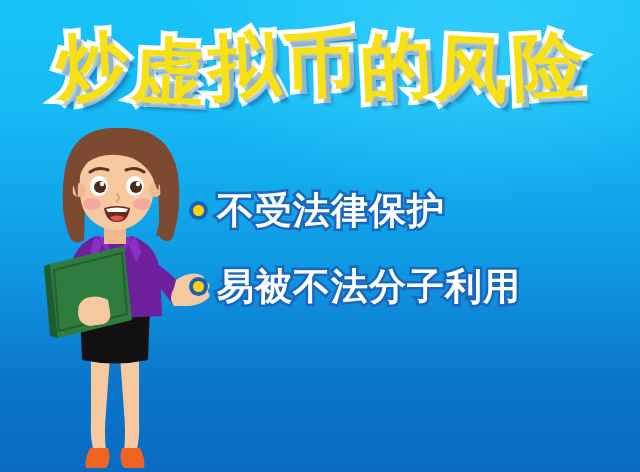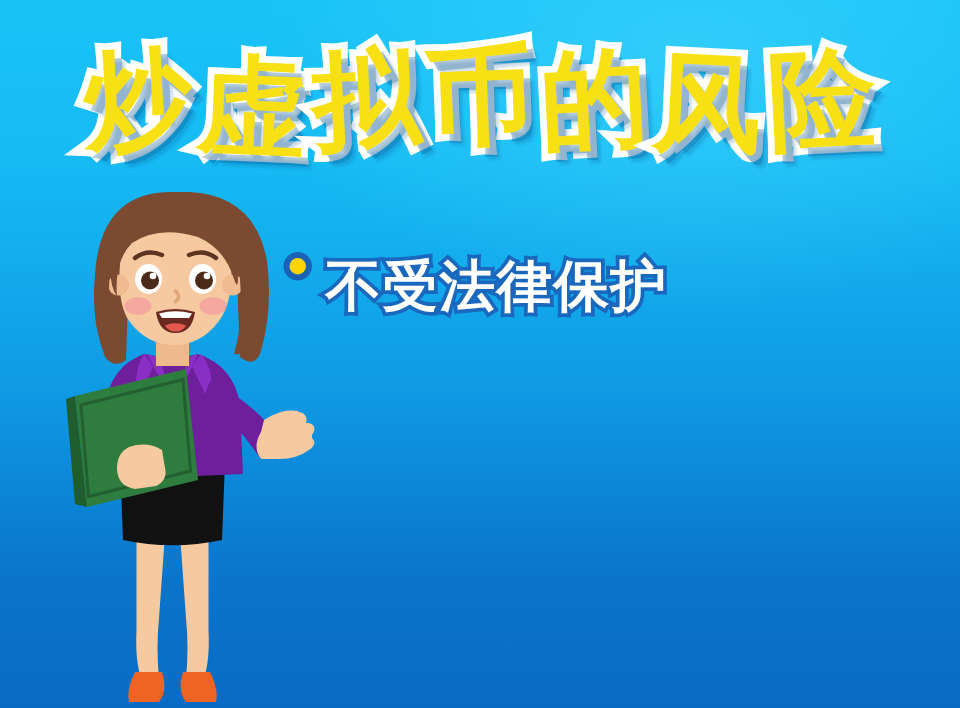--- a/index.html
+++ b/index.html
@@ -55,20 +55,21 @@
 
   
   .bullets {
     position: absolute;
     left: 193px;
     top: 172px;
     width: 430px;
   }
   .bullet-row {
     display: flex;
+    align-items: center;
     height: 76px;
   }
   .bullet-dot {
     width: 11px;
     height: 11px;
     border-radius: 50%;
     background: #ffd400;
     margin-right: 13px;
     flex: 0 0 auto;
     box-shadow: 0 0 0 4px rgba(20, 100, 180, 0.0);
@@ -212,15 +213,19 @@
       </g>
 
     </svg>
   </div>
 
   <div class="bullets">
     <div class="bullet-row ringed">
       <span class="bullet-dot"></span>
       <span class="bullet-text">不受法律保护</span>
     </div>
+    <div class="bullet-row ringed">
+      <span class="bullet-dot"></span>
+      <span class="bullet-text">易被不法分子利用</span>
+    </div>
   </div>
 
 </div>
 
 </body></html>

